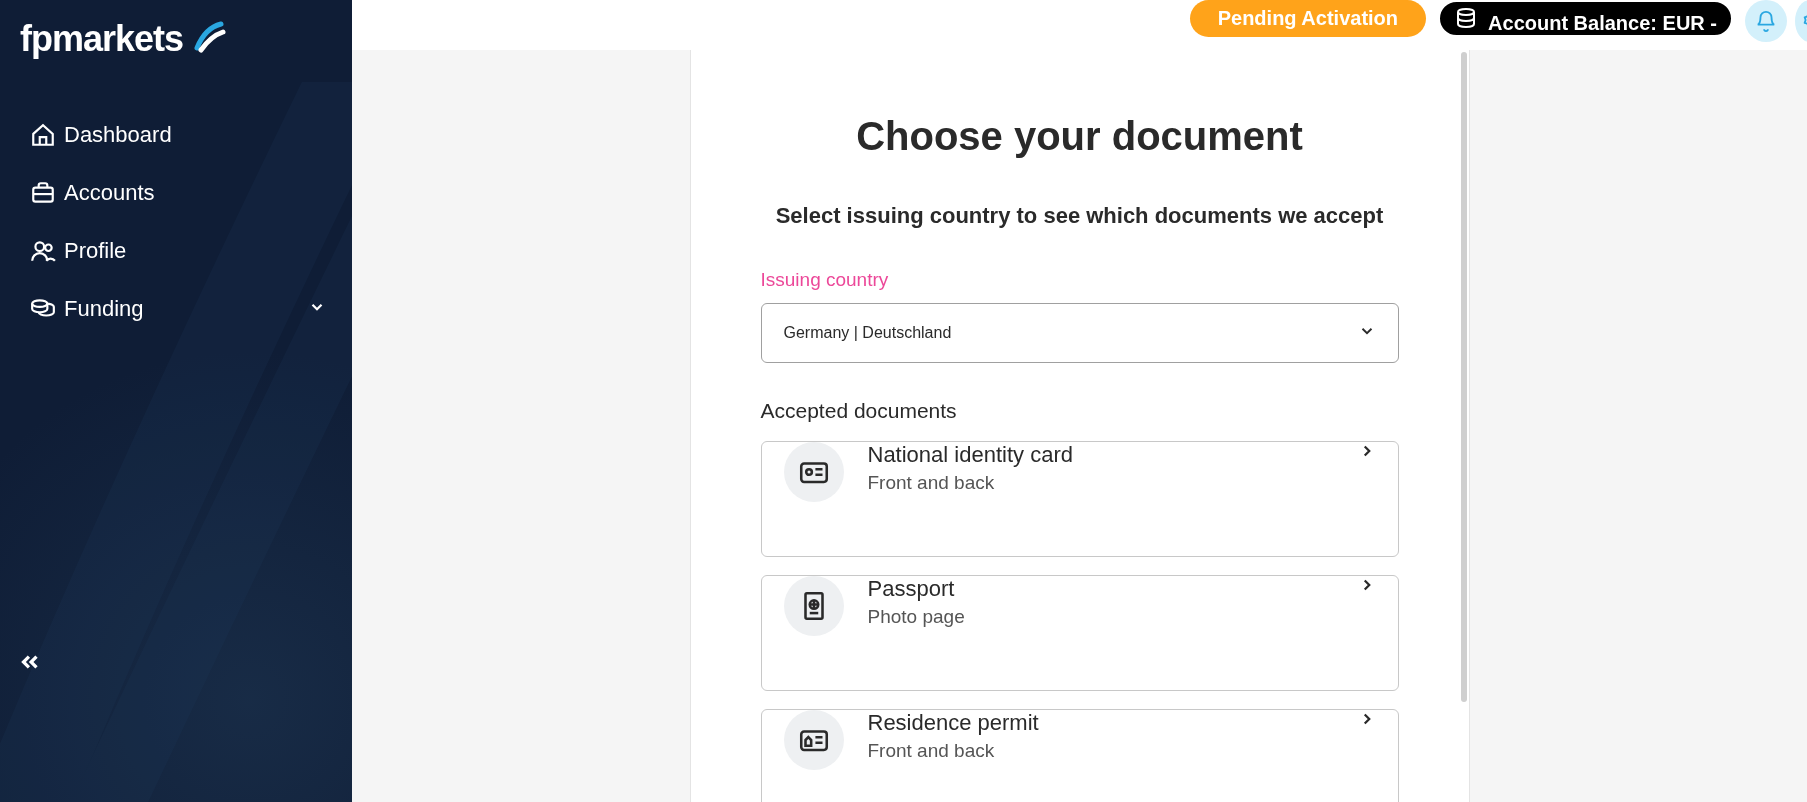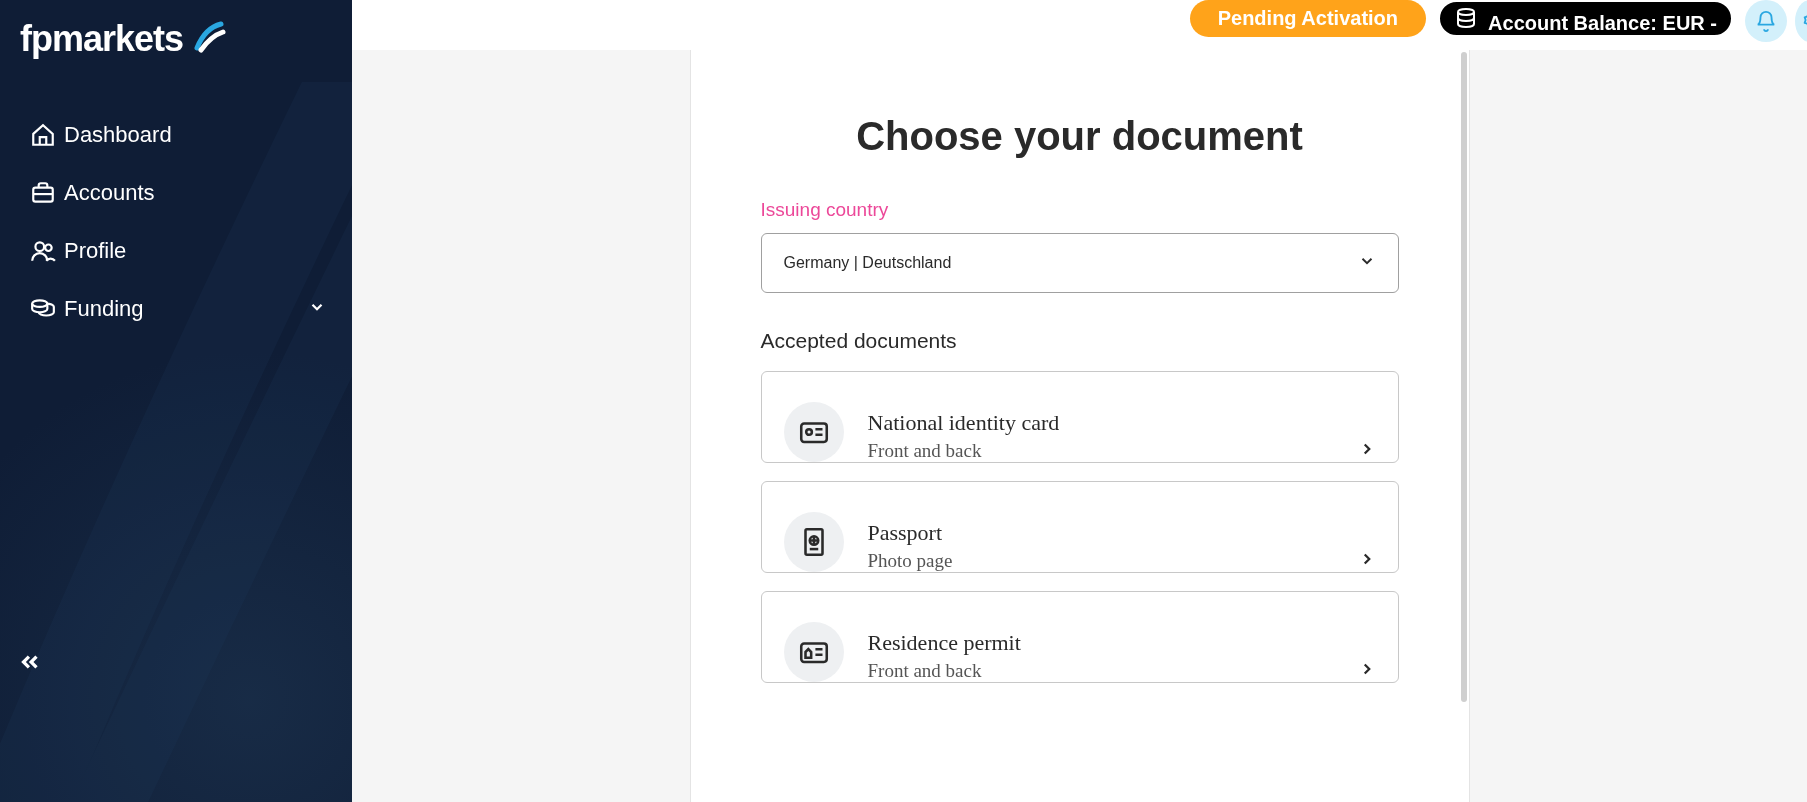--- a/index.html
+++ b/index.html
@@ -209,27 +209,26 @@
   .doc-label {
     font-size: 21px;
     color: #2a2a2a;
     margin-top: 36px;
     font-weight: 400;
   }
   .doc-item {
     margin-top: 18px;
     border: 1px solid #c8c8c8;
     border-radius: 6px;
-    height: 92px;
-    display: flex;
-    align-items: flex-end;
+    height: 116px;
+    display: flex;
+    align-items: flex-start;
     padding: 0 22px;
     cursor: pointer;
     gap: 24px;
-    font-family: Liberation Serif, serif;
   }
   .doc-icon-circle {
     width: 60px;
     height: 60px;
     border-radius: 50%;
     background: #eef0f2;
     display: inline-flex;
     align-items: center;
     justify-content: center;
     flex-shrink: 0;
@@ -358,20 +357,21 @@
       </svg>
     </div>
   </div>
 </div>
 
 <div class="main">
   <div class="card">
     <div class="scroll-indicator"></div>
 
     <h1>Choose your document</h1>
+    <p class="subtitle">Select issuing country to see which documents we accept</p>
 
     <div class="label">Issuing country</div>
     <div class="select">
       <span>Germany | Deutschland</span>
       <span>
         <svg width="18" height="18" viewBox="0 0 24 24" fill="none" stroke="#2a2a2a" stroke-width="2.5">
           <polyline points="6 9 12 15 18 9"></polyline>
         </svg>
       </span>
     </div>

